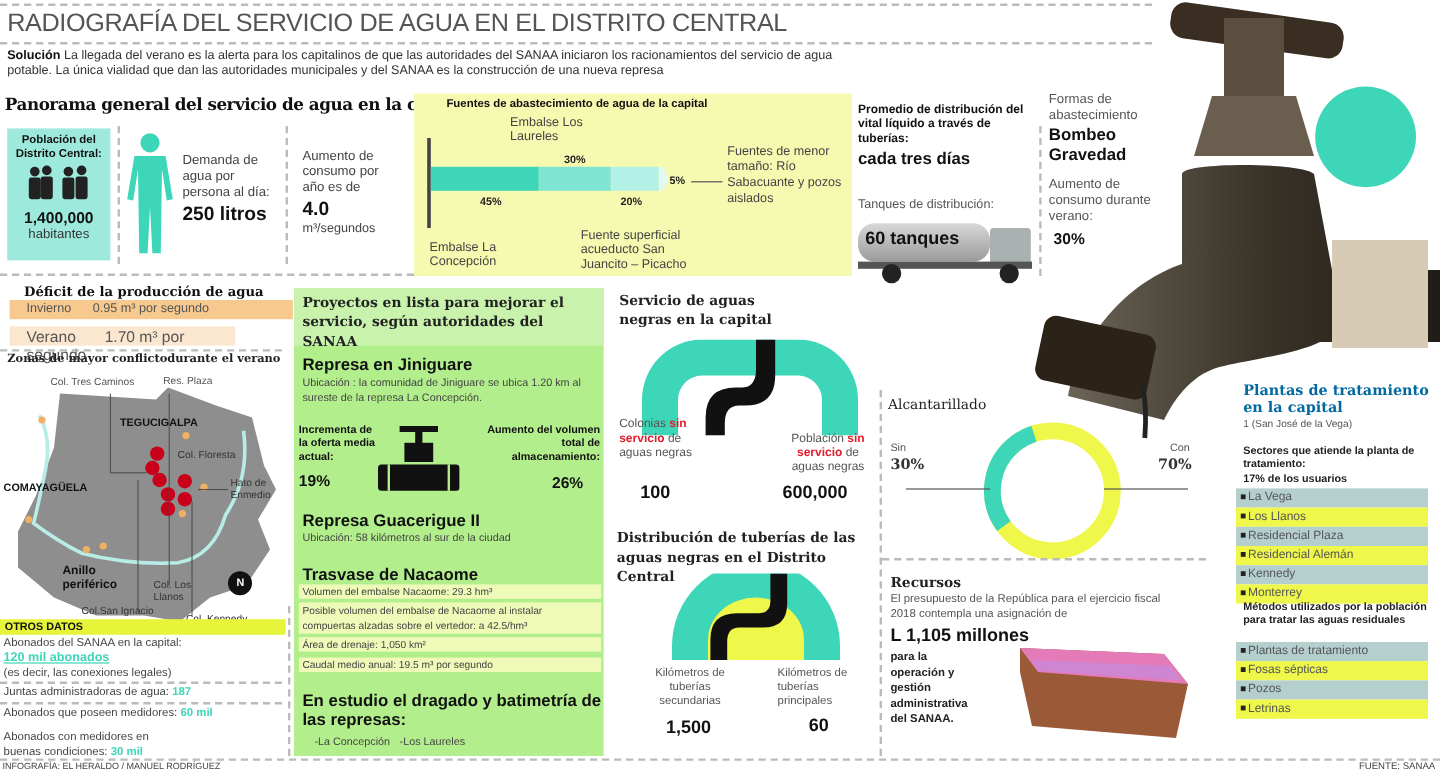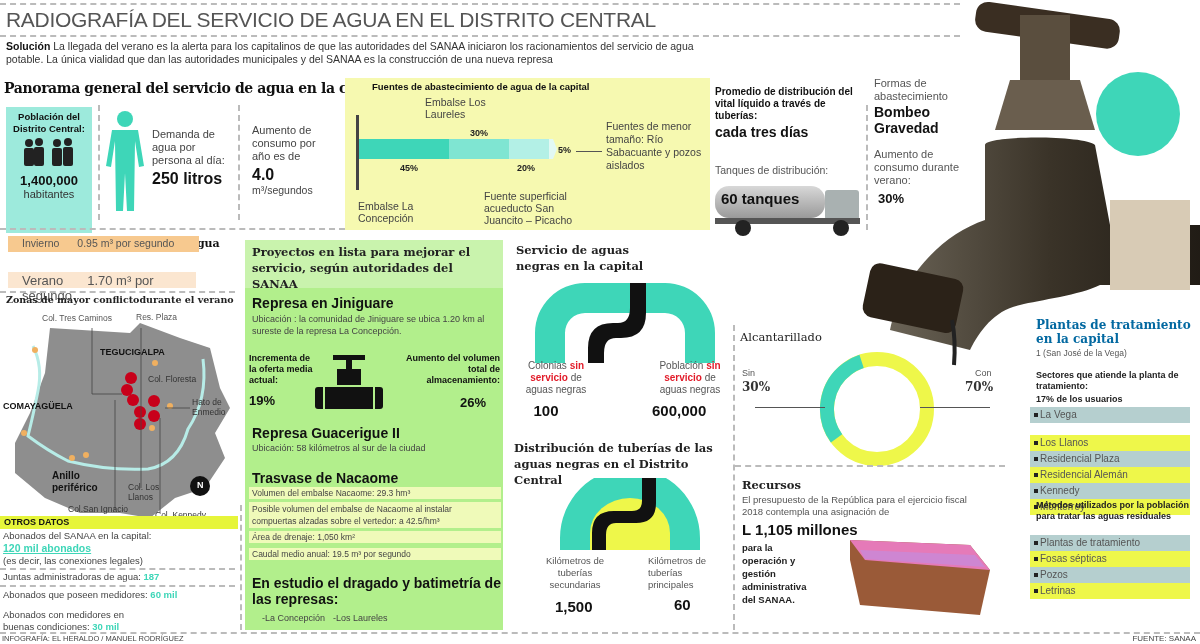--- a/index.html
+++ b/index.html
@@ -26,21 +26,21 @@
 </style>
 </head>
 <body>
 
 <div class="abs dash-h" style="left:0;top:3px;width:960px"></div>
 <h1 class="abs title">RADIOGRAFÍA DEL SERVICIO DE AGUA EN  EL DISTRITO CENTRAL</h1>
 <div class="abs dash-h" style="left:0;top:35px;width:960px"></div>
 <p class="abs intro"><b>Solución</b> <span>La llegada del verano es la alerta para los capitalinos de que las autoridades del SANAA iniciaron los racionamientos del servicio de agua potable. La única vialidad que dan las autoridades municipales y del SANAA es la construcción de una nueva represa</span></p>
 
 <div class="abs sec-h" style="left:4px;top:80px;font-size:14px">Panorama general del servicio de agua en la capital</div>
-<div class="abs tealbg" style="left:6px;top:107px;width:86px;height:126px;text-align:center;padding-top:4px">
+<div class="abs tealbg" style="left:6px;top:107px;width:86px;height:110px;text-align:center;padding-top:4px">
   <div style="font-size:9.5px;font-weight:bold;line-height:12px;color:#111">Población del Distrito Central:</div>
   <svg width="56" height="30" viewBox="0 0 56 30" style="margin-top:2px">
     <g fill="#222">
         <circle cx="8" cy="6" r="4"></circle>
         <rect x="3" y="11" width="10" height="18" rx="2"></rect>
         <circle cx="18" cy="5" r="4"></circle>
         <rect x="13" y="10" width="10" height="19" rx="2"></rect>
         <circle cx="36" cy="6" r="4"></circle>
         <rect x="31" y="11" width="10" height="18" rx="2"></rect>
         <circle cx="47" cy="5" r="4"></circle>
@@ -115,21 +115,21 @@
   <rect x="160" y="15" width="50" height="65" fill="#5a4e3e"></rect>
   <path d="M150 80h70l15 50h-100z" fill="#6a5e4e"></path>
   <path d="M125 145c0-10 100-10 110 0l15 80c60 0 100 0 100 0v60h-110c-20 10-60 15-80 20-25 5-40 25-50 45l-80-20c10-50 50-95 95-110z" fill="url(#metal)"></path>
   <rect x="250" y="200" width="80" height="90" fill="#d8cbb5"></rect>
   <rect x="5" y="270" width="95" height="55" rx="10" fill="#2b2218" transform="rotate(12 50 300)"></rect>
   <path d="M92 320q4 20 2 45" stroke="#222" stroke-width="4" fill="none"></path>
   <circle cx="278" cy="114" r="42" fill="#3ed6b8"></circle>
 </svg>
 
 <div class="abs serif" style="left:20px;top:237px;font-size:11px;font-weight:bold;color:#111">Déficit de la producción de  agua</div>
-<div class="abs" style="left:8px;top:236px;width:191px;height:16px;background:#f7c98f;font-size:10.5px;color:#555;padding:1px 14px"><span>Invierno</span><span style="margin-left:18px">0.95 m³ por segundo</span></div>
+<div class="abs" style="left:8px;top:250px;width:236px;height:16px;background:#f7c98f;font-size:10.5px;color:#555;padding:1px 14px"><span>Invierno</span><span style="margin-left:18px">0.95 m³ por segundo</span></div>
 <div class="abs" style="left:8px;top:272px;width:188px;height:16px;background:#fbe6d0;font-size:13px;color:#555;padding:1px 14px"><span>Verano</span><span style="margin-left:24px">1.70 m³ por segundo</span></div>
 <div class="abs dash-h" style="left:0;top:291px;width:235px"></div>
 <div class="abs serif" style="left:6px;top:294px;font-size:9.5px;font-weight:bold;color:#222">Zonas de mayor conflictodurante el verano</div>
 
 <svg class="abs" style="left:0;top:308px" width="240" height="210" viewBox="0 0 240 210">
   <path d="M50 20l80 5 10-10 40 15 30 10 10 40 10 20-15 25 10 25-20 30-30 10-25 20-30-5-40 0-35-15-30-25 0-30 15-30 15-40z" fill="#8e8e8e"></path>
   <path d="M33 38q10 20 5 45t-10 45q20 15 40 25 40 10 80 8 30-5 40-40 20-30 15-70" stroke="#b7ece7" stroke-width="3" fill="none"></path>
   <g fill="#c8001a">
       <circle cx="131" cy="70" r="6"></circle>
       <circle cx="127" cy="82" r="6"></circle>
@@ -213,21 +213,21 @@
 <div class="abs" style="left:249px;top:548px;width:252px;background:#effab9;font-size:8.5px;color:#444;padding:1px 3px">Caudal  medio anual: 19.5 m³ por segundo</div>
 <div class="abs" style="left:252px;top:575px;width:250px;font-size:14px;font-weight:bold;line-height:16px;color:#111">En estudio el dragado y batimetría de las represas:</div>
 <div class="abs" style="left:262px;top:613px;font-size:9px;color:#444">-La Concepción</div>
 <div class="abs" style="left:333px;top:613px;font-size:9px;color:#444">-Los Laureles</div>
 
 <div class="abs serif" style="left:516px;top:242px;width:130px;font-size:11.5px;font-weight:bold;line-height:16px;color:#222">Servicio de aguas negras en la capital</div>
 <svg class="abs" style="left:535px;top:283px" width="180" height="80" viewBox="0 0 180 80">
   <path d="M0 80V50a50 50 0 0 1 50-50h80a50 50 0 0 1 50 50v30h-30V50a20 20 0 0 0-20-20H50a20 20 0 0 0-20 20v30z" fill="#3ed6b8"></path>
   <path d="M95 0h16v30q0 25-25 25h-5q-12 0-12 15v10h-16V65q0-25 25-25h5q12 0 12-15z" fill="#111"></path>
 </svg>
-<div class="abs" style="left:516px;top:360px;width:80px;text-align:center;font-size:10px;line-height:12px;color:#555"><span>Colonias</span> <span class="red">sin servicio</span> <span>de aguas negras</span></div>
+<div class="abs" style="left:516px;top:348px;width:80px;text-align:left;font-size:10px;line-height:12px;color:#555"><span>Colonias</span> <span class="red">sin servicio</span> <span>de aguas negras</span></div>
 <div class="abs" style="left:516px;top:402px;width:60px;text-align:center;font-size:15px;font-weight:bold;color:#111">100</div>
 <div class="abs" style="left:650px;top:360px;width:80px;text-align:center;font-size:10px;line-height:12px;color:#555"><span>Población</span> <span class="red">sin servicio</span> <span>de aguas negras</span></div>
 <div class="abs" style="left:652px;top:402px;font-size:15px;font-weight:bold;color:#111">600,000</div>
 
 <div class="abs serif" style="left:514px;top:440px;width:220px;font-size:11.5px;font-weight:bold;line-height:16px;color:#222">Distribución de tuberías de las aguas negras en el Distrito Central</div>
 <svg class="abs" style="left:560px;top:478px" width="140" height="72" viewBox="0 0 140 72">
   <path d="M0 72V60A60 60 0 0 1 140 60v12z" fill="#3ed6b8"></path>
   <path d="M30 72V55a40 35 0 0 1 80 0v17z" fill="#eef74a"></path>
   <path d="M82 0h14v25q0 20-20 20h-20q-10 0-10 12v15h-14V55q0-22 22-22h18q10 0 10-10z" fill="#111"></path>
 </svg>
@@ -258,21 +258,21 @@
   <path d="M5 15l120 5 20 25-10 45-120-10-10-45z" fill="#9a5a38"></path>
   <path d="M5 15l120 5 20 25-125-10z" fill="#e57ab8"></path>
   <path d="M15 25l115 5 10 12-120-8z" fill="#c88ad8" opacity="0.8"></path>
 </svg>
 
 <div class="abs serif" style="left:1036px;top:318px;width:160px;font-size:12px;font-weight:bold;line-height:14px;color:#0369a1">Plantas de tratamiento en la capital</div>
 <div class="abs" style="left:1036px;top:348px;font-size:8.5px;color:#555">1 (San José de la Vega)</div>
 <div class="abs" style="left:1036px;top:370px;width:160px;font-size:9px;font-weight:bold;line-height:11px;color:#222">Sectores que atiende la planta de tratamiento:</div>
 <div class="abs" style="left:1036px;top:394px;font-size:9px;font-weight:bold;color:#222">17%  de los usuarios</div>
 <div class="abs" style="left:1030px;top:407px;width:160px">
-  <div class="bar-row g" style="margin-bottom:12px"><span class="dot"></span><span>La Vega</span></div>
+  <div class="bar-row g" style="margin-bottom:0"><span class="dot"></span><span>La Vega</span></div>
   <div class="bar-row y" style="margin-bottom:0"><span class="dot"></span><span>Los Llanos</span></div>
   <div class="bar-row g" style="margin-bottom:0"><span class="dot"></span><span>Residencial Plaza</span></div>
   <div class="bar-row y" style="margin-bottom:0"><span class="dot"></span><span>Residencial Alemán</span></div>
   <div class="bar-row g" style="margin-bottom:0"><span class="dot"></span><span>Kennedy</span></div>
   <div class="bar-row y" style="margin-bottom:0"><span class="dot"></span><span>Monterrey</span></div>
 </div>
 <div class="abs" style="left:1036px;top:500px;width:160px;font-size:9px;font-weight:bold;line-height:11px;color:#222">Métodos utilizados por la población para tratar las aguas residuales</div>
 <div class="abs" style="left:1030px;top:535px;width:160px">
   <div class="bar-row g" style="margin-bottom:0"><span class="dot"></span><span>Plantas de tratamiento</span></div>
   <div class="bar-row y" style="margin-bottom:0"><span class="dot"></span><span>Fosas sépticas</span></div>

